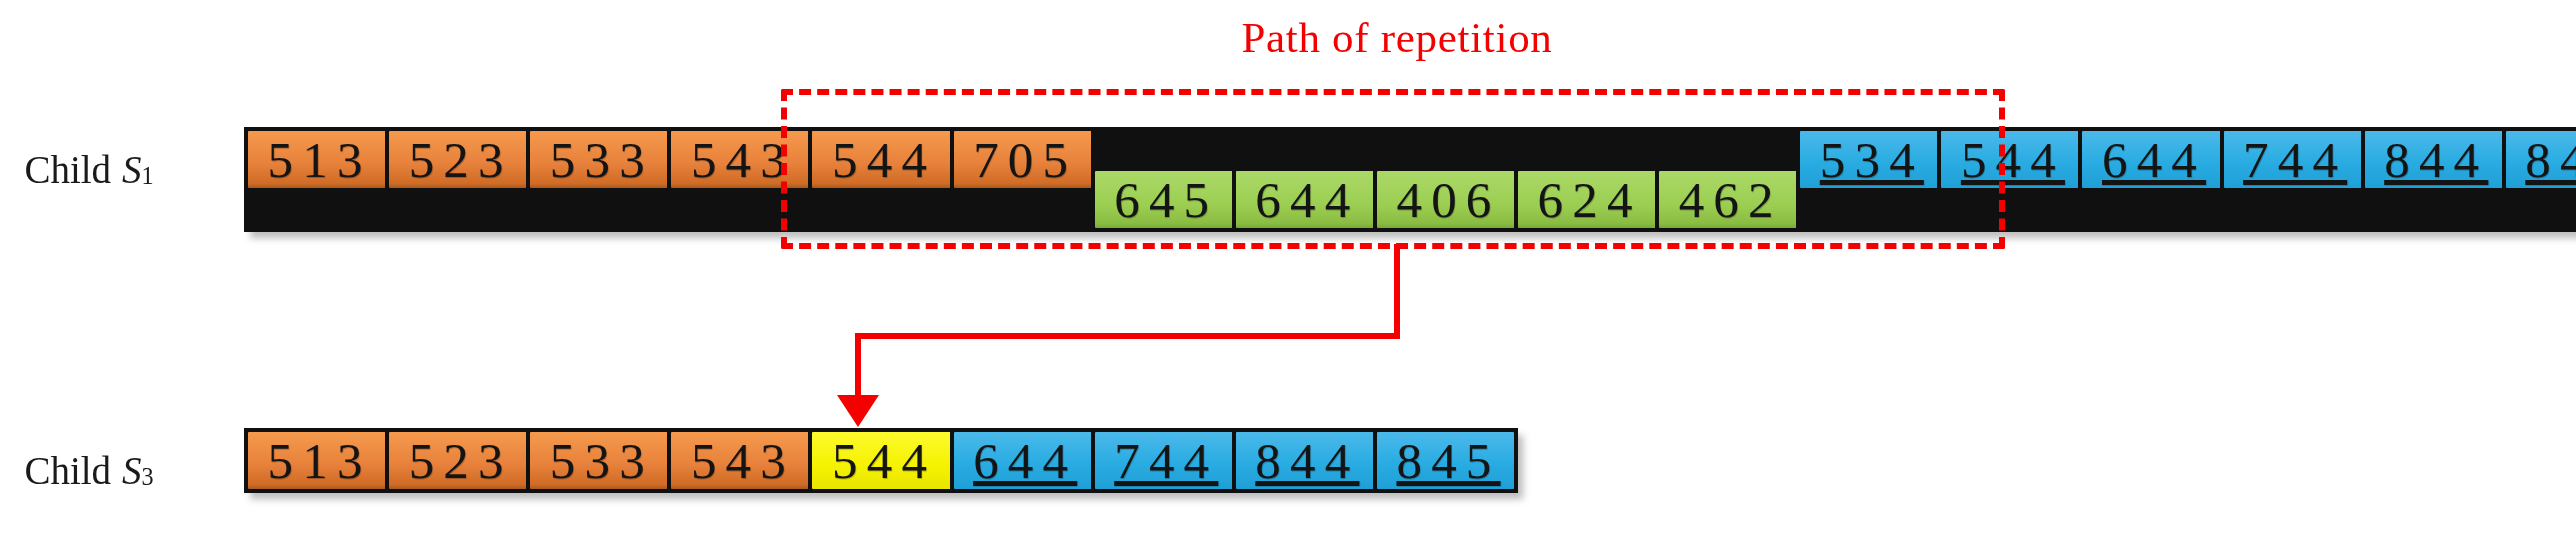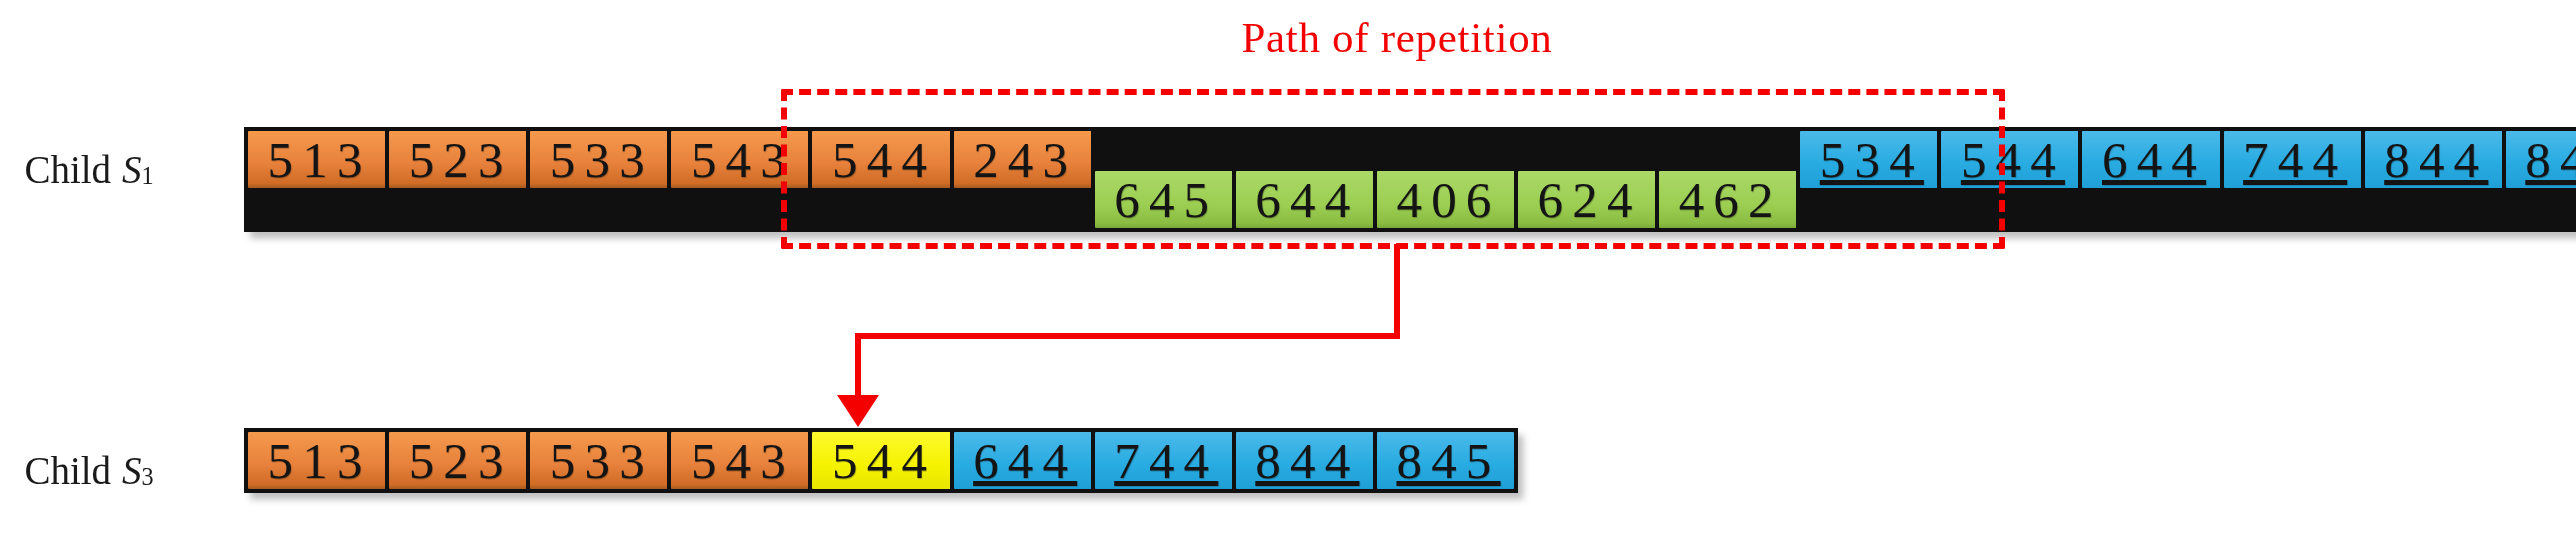--- a/index.html
+++ b/index.html
@@ -96,21 +96,21 @@
   <div class="row-label label-s1">
     <span>Child</span><i>S</i><sub>1</sub>
   </div>
 
   <div class="seq-row row-s1">
       <div class="cell orange">513</div>
       <div class="cell orange">523</div>
       <div class="cell orange">533</div>
       <div class="cell orange">543</div>
       <div class="cell orange">544</div>
-      <div class="cell orange">243</div>
+      <div class="cell orange">705</div>
       <div class="cell green">645</div>
       <div class="cell green">644</div>
       <div class="cell green">406</div>
       <div class="cell green">624</div>
       <div class="cell green">462</div>
       <div class="cell blue">534</div>
       <div class="cell blue">544</div>
       <div class="cell blue">644</div>
       <div class="cell blue">744</div>
       <div class="cell blue">844</div>

